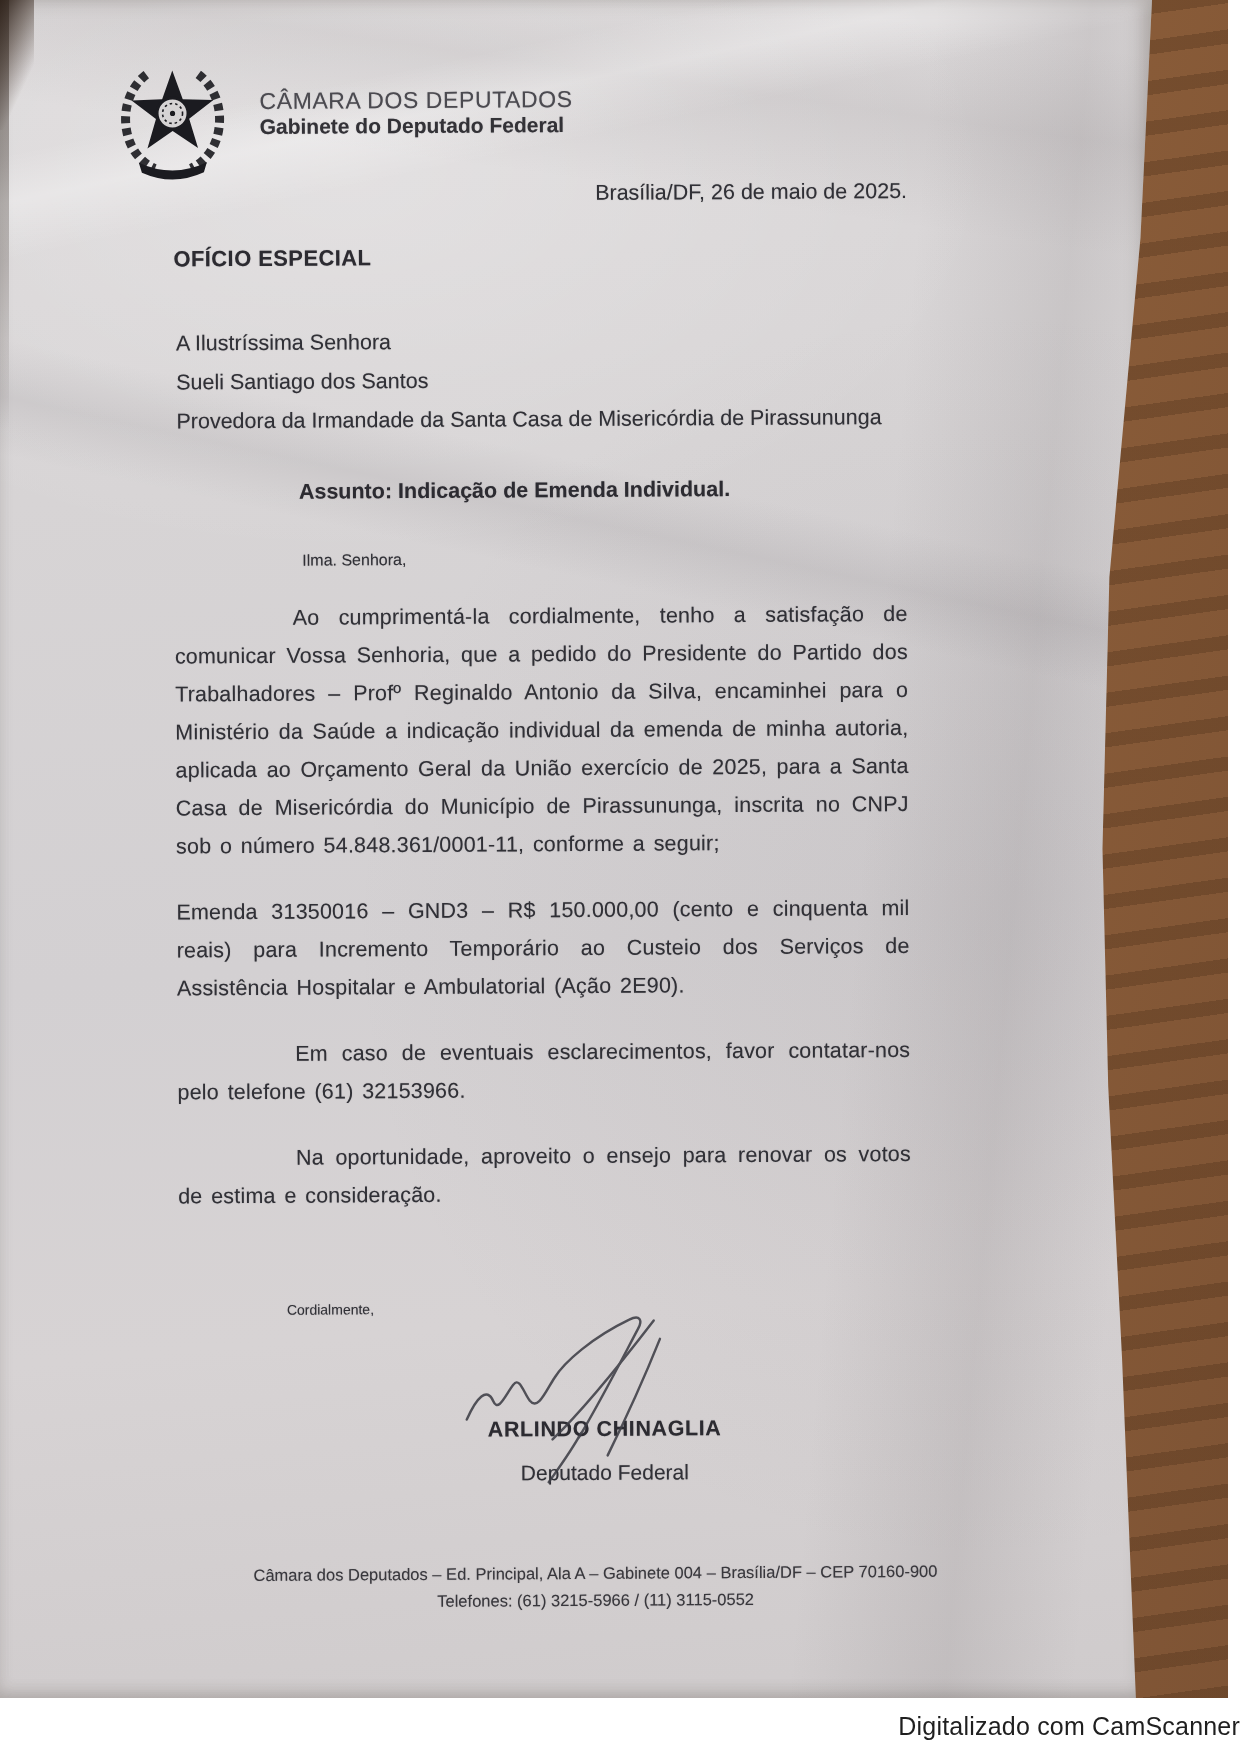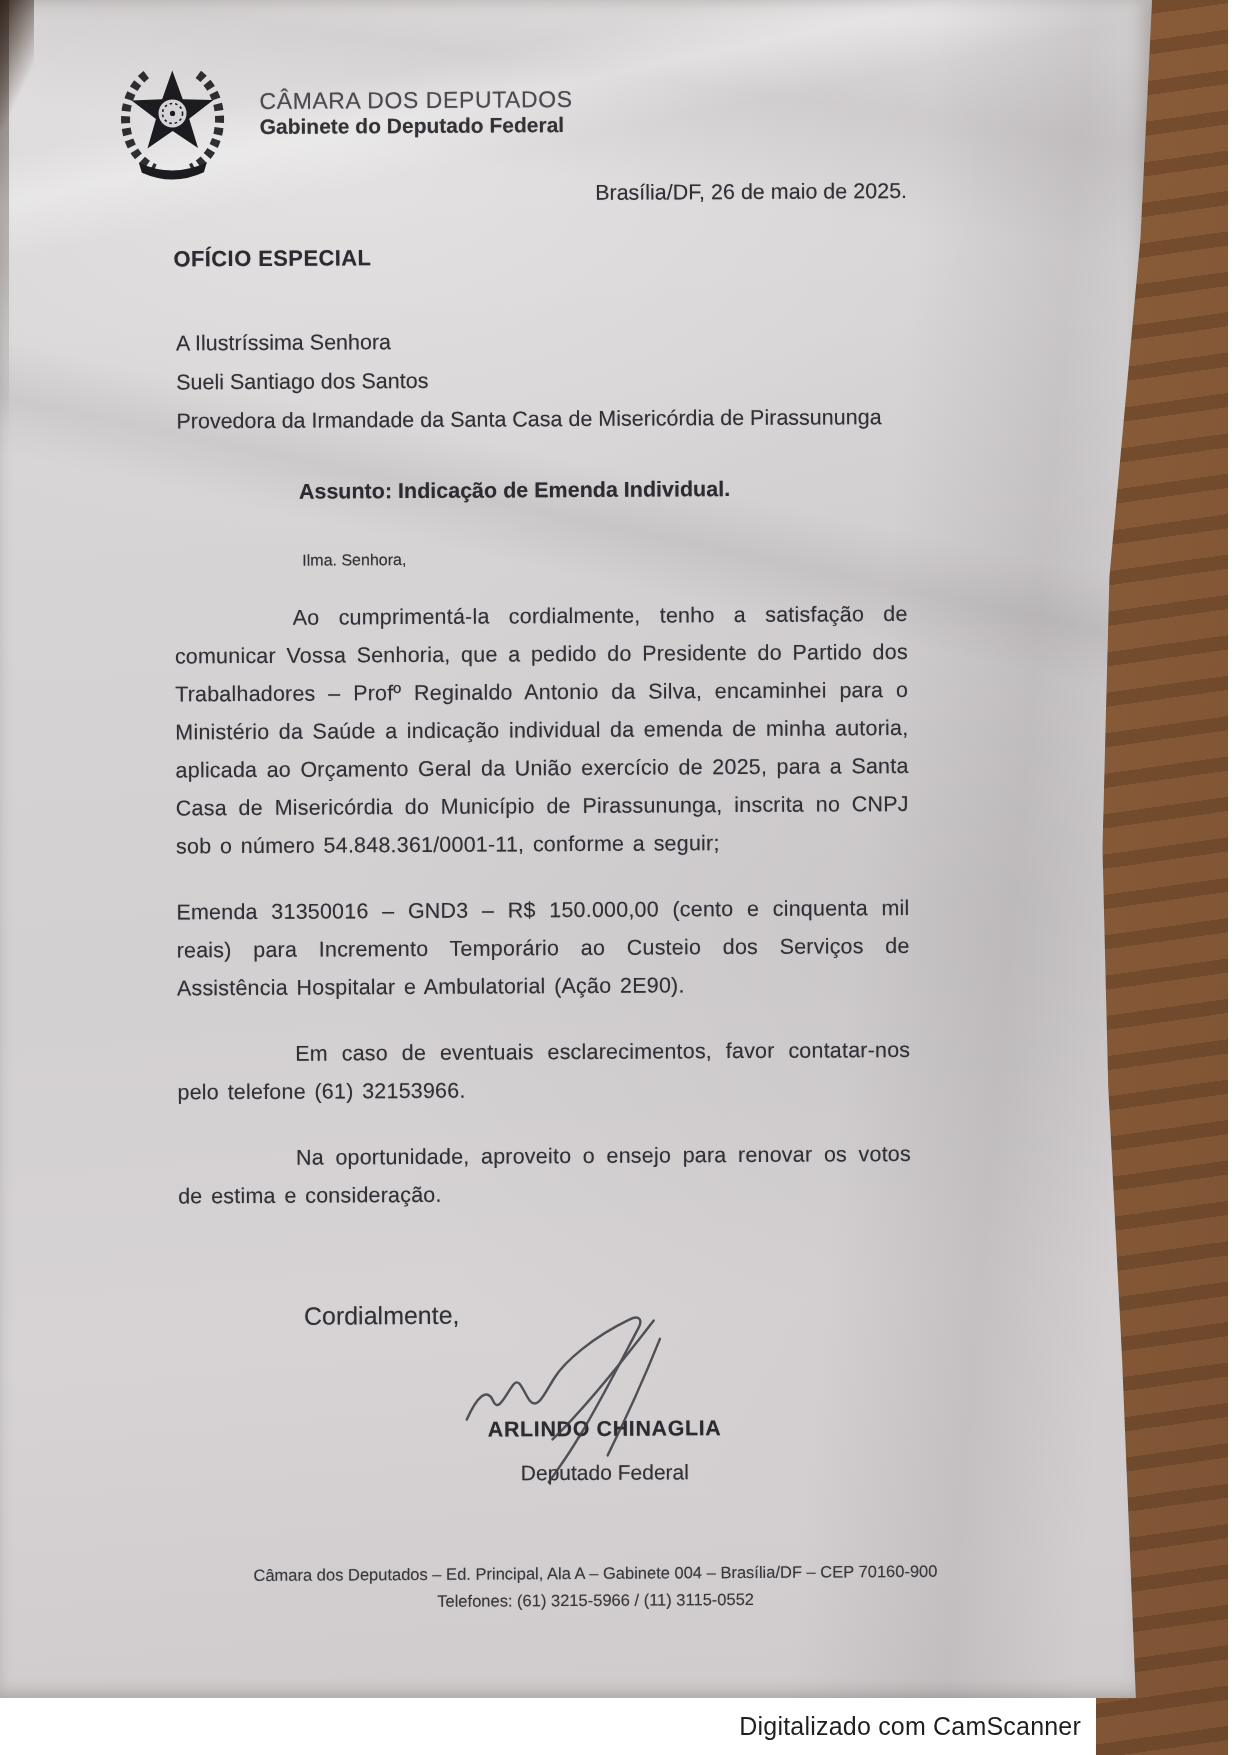--- a/index.html
+++ b/index.html
@@ -69,31 +69,31 @@
   .salutation{ position: absolute; left: 303px; top: 550px; font-size: 16px; }
 
   .bodytext {
     position: absolute; left: 175px; top: 597px; width: 733px;
     font-size: 21.5px; line-height: 38px; text-align: justify;
     letter-spacing: 0.2px; word-spacing: 2.5px;
   }
   .bodytext p { margin: 0 0 28px 0; }
   .bodytext p.indent { text-indent: 118px; }
 
-  .closing   { position: absolute; left: 300px; top: 1300px; font-size: 25px; }
+  .closing   { position: absolute; left: 283px; top: 1300px; font-size: 14px; }
   .signature { position: absolute; left: 448px; top: 1312px; width: 265px; height: 175px; z-index: 3; }
   .signer-name { position: absolute; left: 360px; top: 1417px; width: 480px; text-align: center; font-size: 21.5px; font-weight: bold; letter-spacing: 0.6px; color: #2c2b31; }
   .signer-role { position: absolute; left: 360px; top: 1461px; width: 480px; text-align: center; font-size: 21px; }
 
   .footer { position: absolute; left: 190px; top: 1560px; width: 800px; text-align: center; font-size: 16.5px; line-height: 27px; color: #38373c; }
 
   .band {
-    position: absolute; left: 0; bottom: 0; width: 1096px; height: 57px;
+    position: absolute; left: 0; bottom: 0; width: 1240px; height: 57px;
     background: #ffffff; display: flex; align-items: center; justify-content: flex-end;
-    padding-right: 15px; z-index: 5;
+    z-index: 5;
   }
   .band span { font-size: 25px; color: #1f1f1f; letter-spacing: 0.2px; }
 </style>
 </head>
 <body>
 
 <div class="stage">
   <div class="table-bg"></div>
   <div class="white-strip"></div>
 

